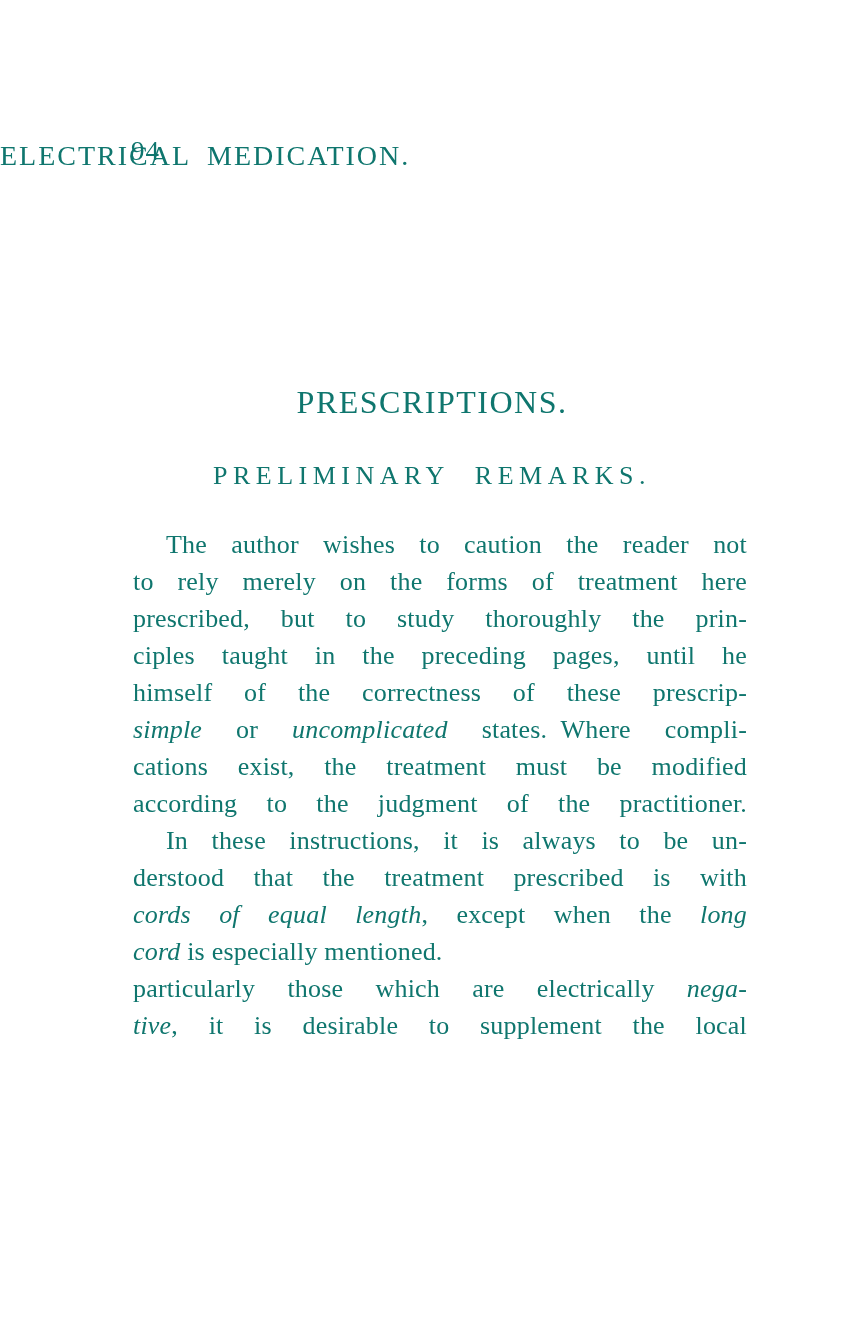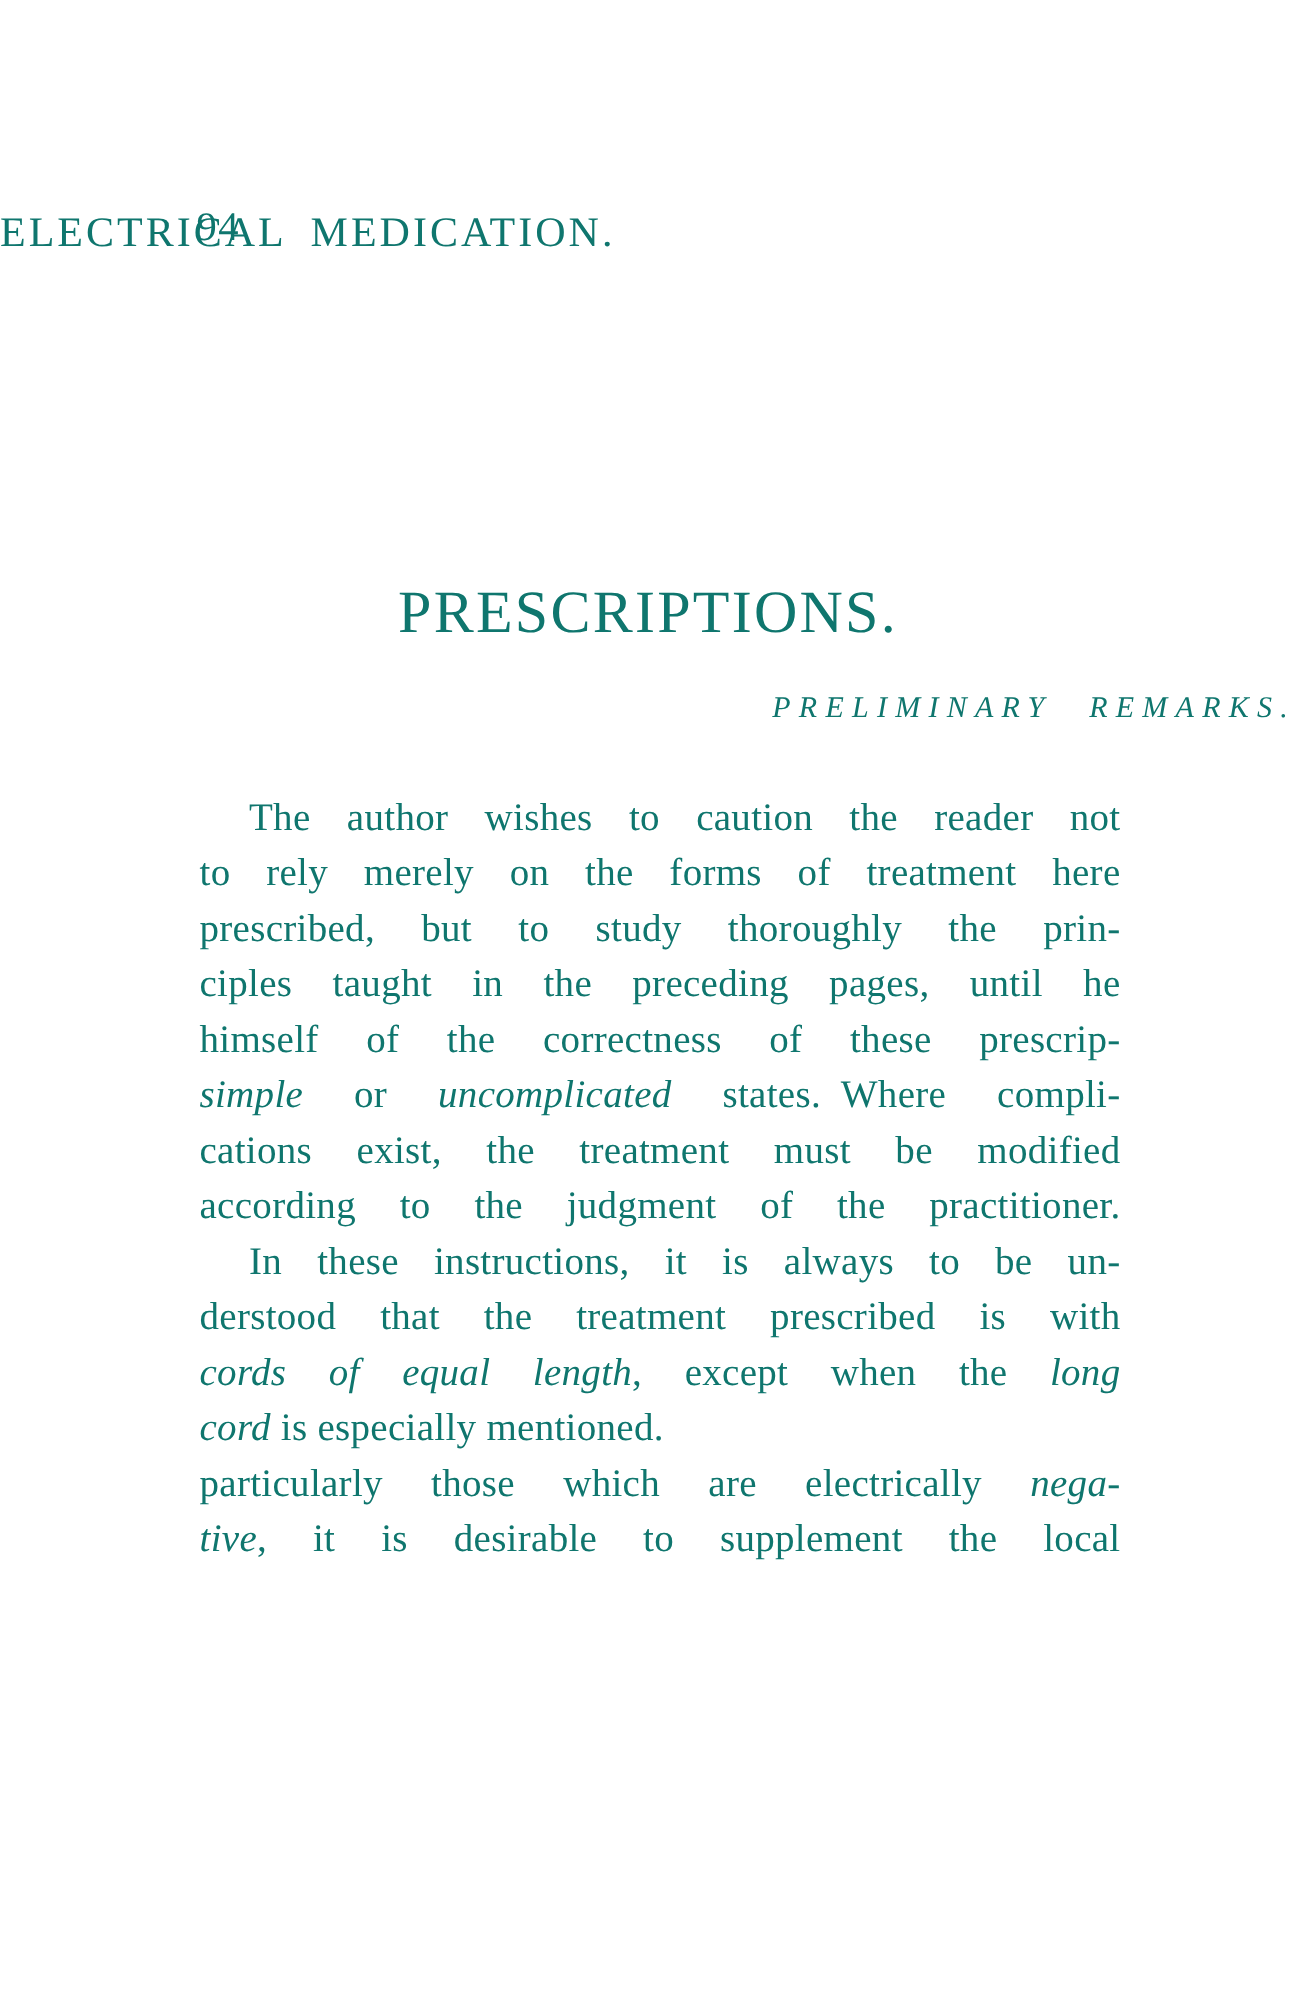--- a/index.html
+++ b/index.html
@@ -28,35 +28,34 @@
     letter-spacing: 2px;
     word-spacing: 8px;
     white-space: nowrap;
   }
   .section-title {
     position: absolute;
     top: 384px;
     left: 0;
     right: 0;
     text-align: center;
-    font-size: 40px;
+    font-size: 32px;
     letter-spacing: 1.5px;
     white-space: nowrap;
   }
   .subsection-title {
     position: absolute;
     top: 461px;
     left: 0;
     right: 0;
-    text-align: right;
-    font-size: 20px;
+    text-align: center;
+    font-size: 26px;
     letter-spacing: 5.5px;
     word-spacing: 14px;
     white-space: nowrap;
-    font-style: italic;
   }
   .text-block {
     position: absolute;
     top: 526px;
     left: 133px;
     width: 614px;
     font-size: 26px;
     letter-spacing: 0.2px;
   }
   .line {

